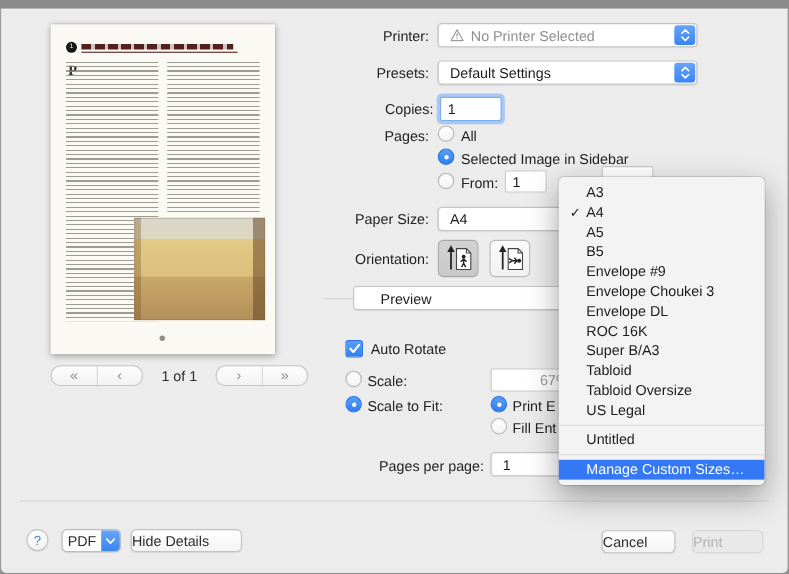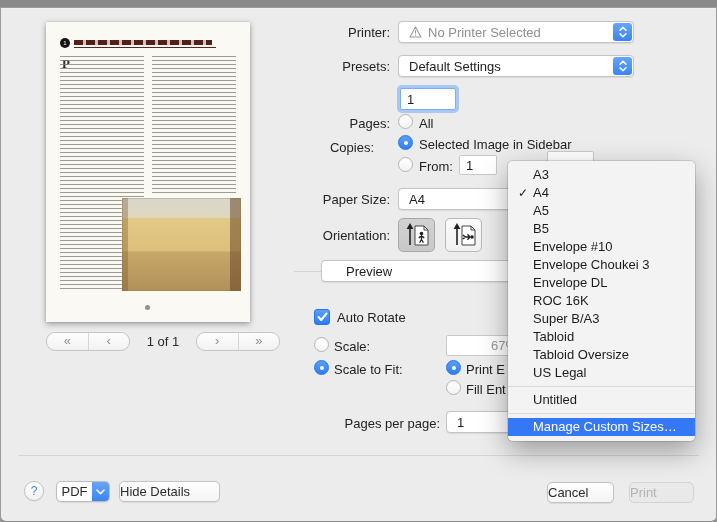--- a/index.html
+++ b/index.html
@@ -188,21 +188,21 @@
   <div class="popup" style="left:398px; top:55px; width:236px;">
     <span>Default Settings</span>
     <span class="stepper">
       <svg width="10" height="14" viewBox="0 0 10 14">
           <path d="M2 5.2 L5 2.2 L8 5.2" stroke="#fff" stroke-width="1.5" fill="none" stroke-linecap="round" stroke-linejoin="round"></path>
           <path d="M2 8.8 L5 11.8 L8 8.8" stroke="#fff" stroke-width="1.5" fill="none" stroke-linecap="round" stroke-linejoin="round"></path>
         </svg>
     </span>
   </div>
 
-  <div class="label r-label" style="left:264px; top:92px; width:110px;margin-top:48px;">Copies:</div>
+  <div class="label r-label" style="left:284px; top:92px; width:110px;">Copies:</div>
   <div class="field focused" style="left:400px; top:88px; width:56px; height:22px;">
     <span>1</span>
   </div>
 
   <div class="label r-label" style="left:280px; top:116px; width:110px;">Pages:</div>
   <span class="radio" style="left:398px; top:114px;"></span>
   <div class="label" style="left:419px; top:116px;">All</div>
 
   <span class="radio on" style="left:398px; top:135px;"></span>
   <div class="label" style="left:419px; top:137px;">Selected Image in Sidebar</div>
@@ -301,21 +301,21 @@
   <div class="btn disabled" style="left:629px; top:482px; width:65px;">
     <span>Print</span>
   </div>
 
   <div class="menu">
     <div>
         <div class="menu-item"><span class="check"></span><span>A3</span></div>
         <div class="menu-item"><span class="check">✓</span><span>A4</span></div>
         <div class="menu-item"><span class="check"></span><span>A5</span></div>
         <div class="menu-item"><span class="check"></span><span>B5</span></div>
-        <div class="menu-item"><span class="check"></span><span>Envelope #10</span></div>
+        <div class="menu-item"><span class="check"></span><span>Envelope #9</span></div>
         <div class="menu-item"><span class="check"></span><span>Envelope Choukei 3</span></div>
         <div class="menu-item"><span class="check"></span><span>Envelope DL</span></div>
         <div class="menu-item"><span class="check"></span><span>ROC 16K</span></div>
         <div class="menu-item"><span class="check"></span><span>Super B/A3</span></div>
         <div class="menu-item"><span class="check"></span><span>Tabloid</span></div>
         <div class="menu-item"><span class="check"></span><span>Tabloid Oversize</span></div>
         <div class="menu-item"><span class="check"></span><span>US Legal</span></div>
       </div>
     <div class="menu-sep"></div>
     <div class="menu-item">

